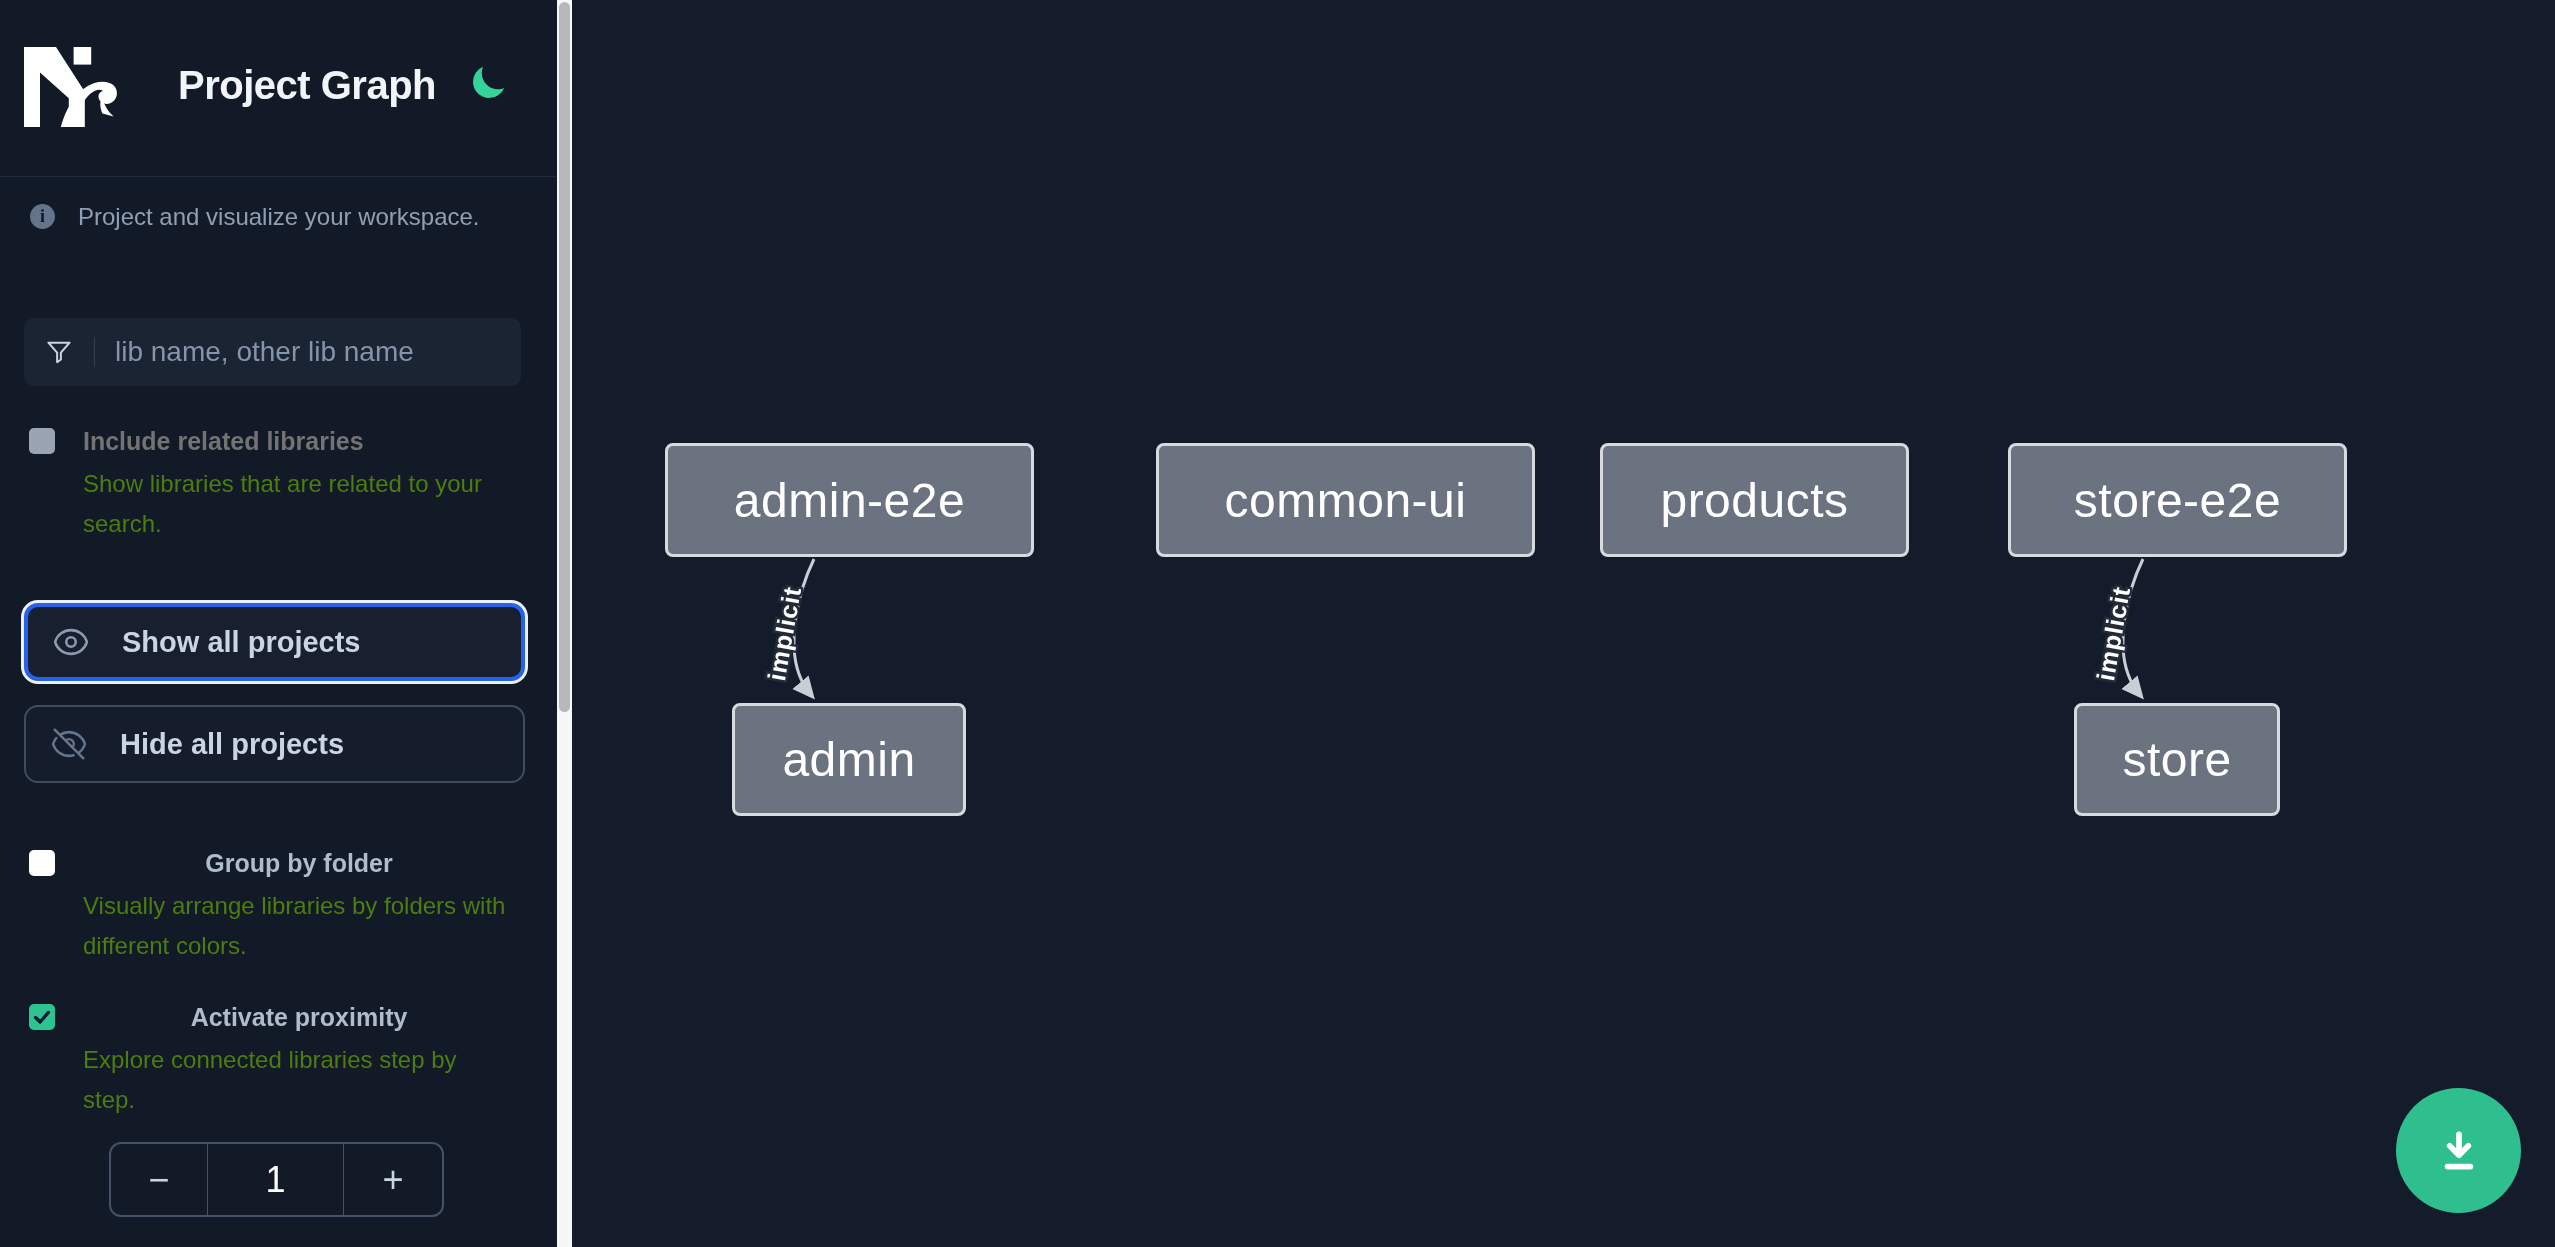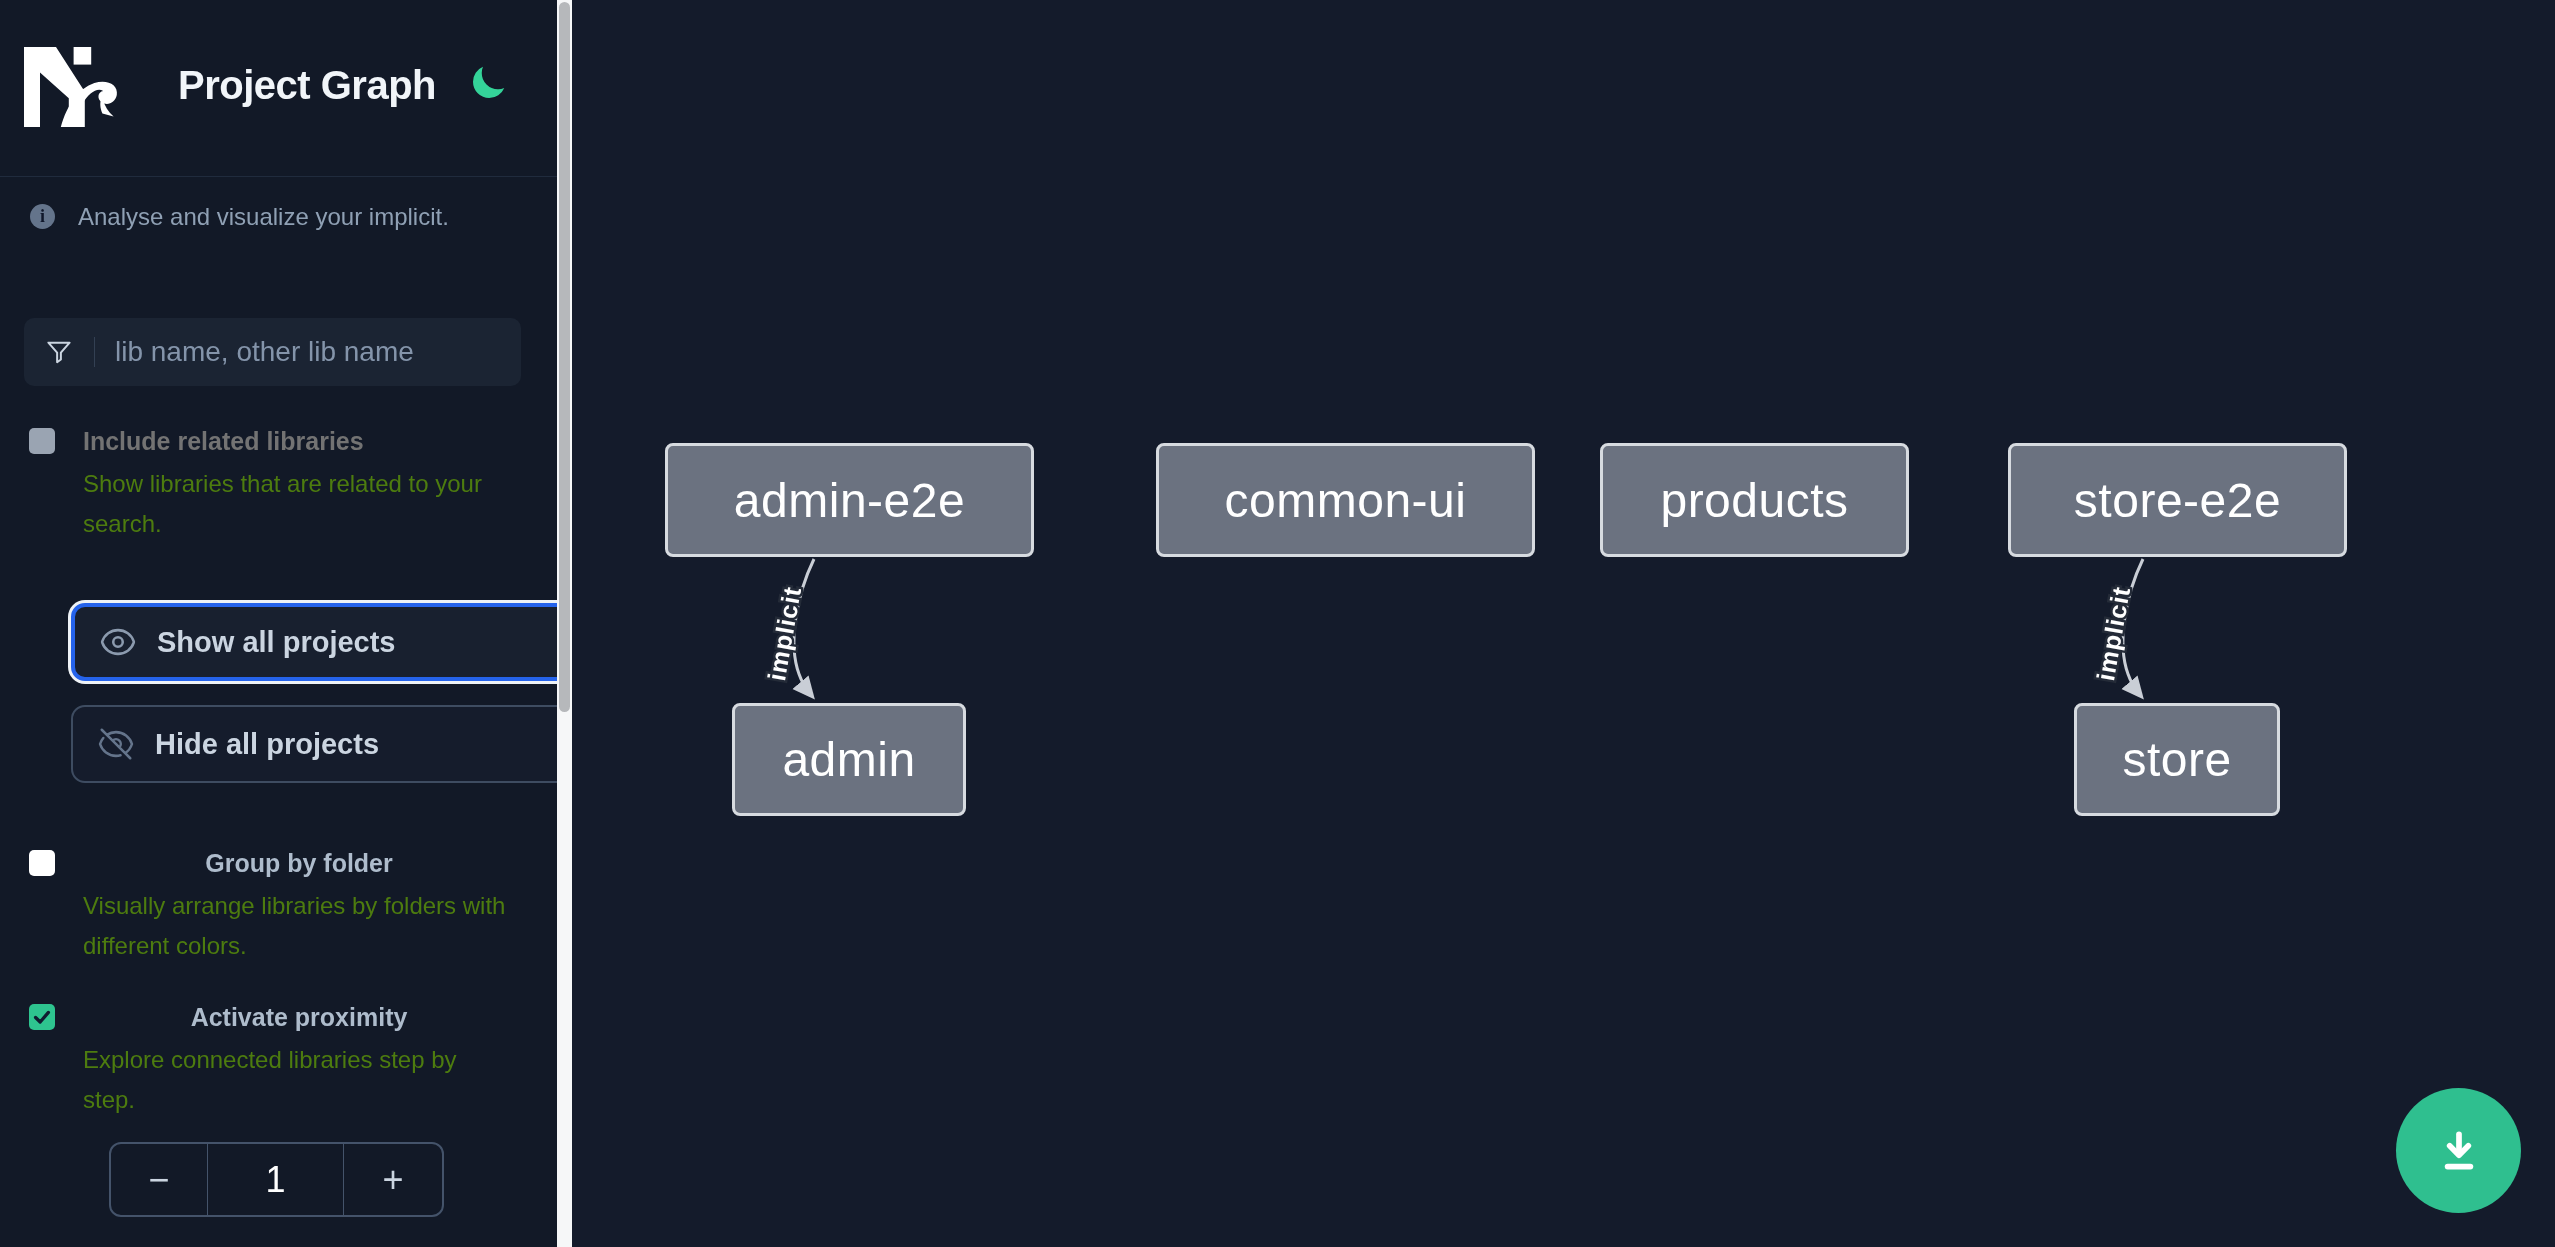--- a/index.html
+++ b/index.html
@@ -39,22 +39,22 @@
   .cbox.gray { background:#9aa4b2; }
   .cbox.white { background:#ffffff; }
   .cbox.green { background:#2ec48f; display:flex; align-items:center; justify-content:center; }
   .toggle .texts { margin-left:54px; width:432px; }
   .t-label { font-size:25px; font-weight:600; line-height:34px; }
   .t-label.dim { color:#737373; }
   .t-label.lit { color:#aebccc;text-align:center; }
   .t-desc { font-size:24px; font-weight:400; color:#4d7c0f; line-height:40px; margin-top:6px; }
 
   .btn { position:absolute; left:24px; width:501px; height:78px; border-radius:14px;
-         display:flex; align-items:center; gap:20px; padding-left:24px; cursor:pointer;
-         background:transparent;margin-left:47px; }
+         display:flex; align-items:center; gap:32px; padding-left:24px; cursor:pointer;
+         background:transparent; }
   .btn .b-label { font-size:29px; font-weight:600; color:#cbd5e1; }
   .btn.focused { top:603px; background:#18202f; border:4px solid #2563eb;
                  box-shadow:0 0 0 3px #eef2f6; }
   .btn.plain { top:705px; border:2px solid #3e4c61; background:rgba(30,41,59,.25); }
 
   .stepper { position:absolute; left:109px; top:1142px; width:335px; height:75px;
              border:2px solid #44536a; border-radius:12px; display:flex;
              overflow:hidden; }
   .step-cell { display:flex; align-items:center; justify-content:center; cursor:pointer;
                background:transparent; border:none; color:#cbd5e1; font-size:36px;
@@ -113,21 +113,21 @@
       <div class="app-title">Project Graph</div>
       <button class="theme-toggle">
         <svg width="40" height="40" viewBox="0 0 24 24">
           <path fill="#34d399" d="M21.752 15.002A9.718 9.718 0 0118 15.75 9.75 9.75 0 018.25 6c0-1.33.266-2.597.748-3.752A9.753 9.753 0 003 11.25 9.75 9.75 0 0012.75 21a9.753 9.753 0 009.002-5.998z"></path>
         </svg>
       </button>
     </div>
 
     <div class="info-row">
       <div class="info-icon">i</div>
-      <div class="info-text">Analyse and visualize your implicit.</div>
+      <div class="info-text">Project and visualize your workspace.</div>
     </div>
 
     <div class="search">
       <div class="search-iconcell">
         <svg width="30" height="30" viewBox="0 0 24 24">
           <path d="M3.5 4.5 h17 L13.5 12.5 v5.5 l-3 2.2 v-7.7 z" fill="none" stroke="#cbd5e1" stroke-width="1.6" stroke-linejoin="round"></path>
         </svg>
       </div>
       <input type="text" placeholder="lib name, other lib name" style="">
     </div>

